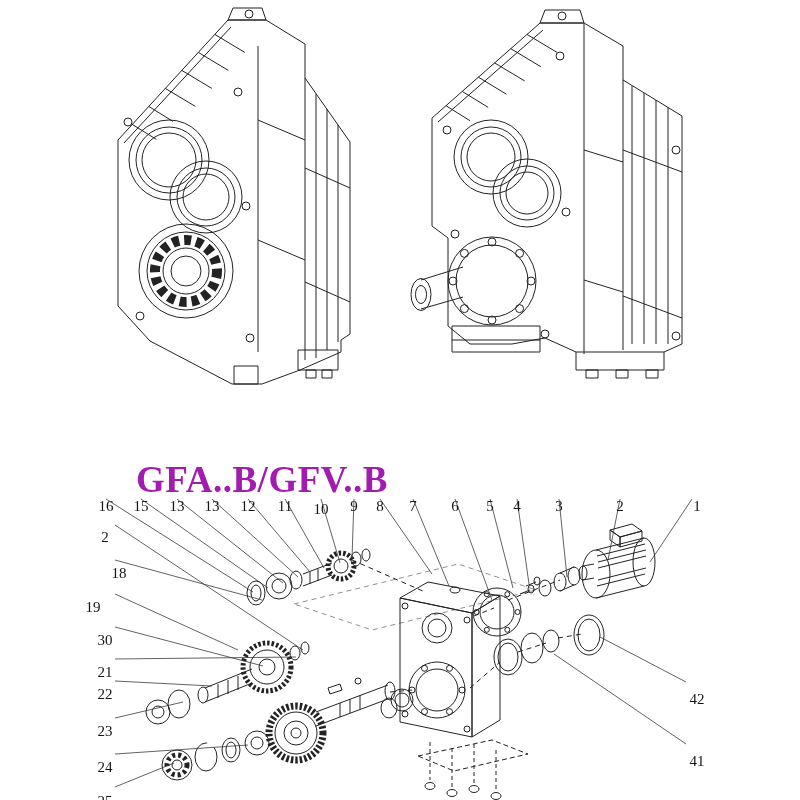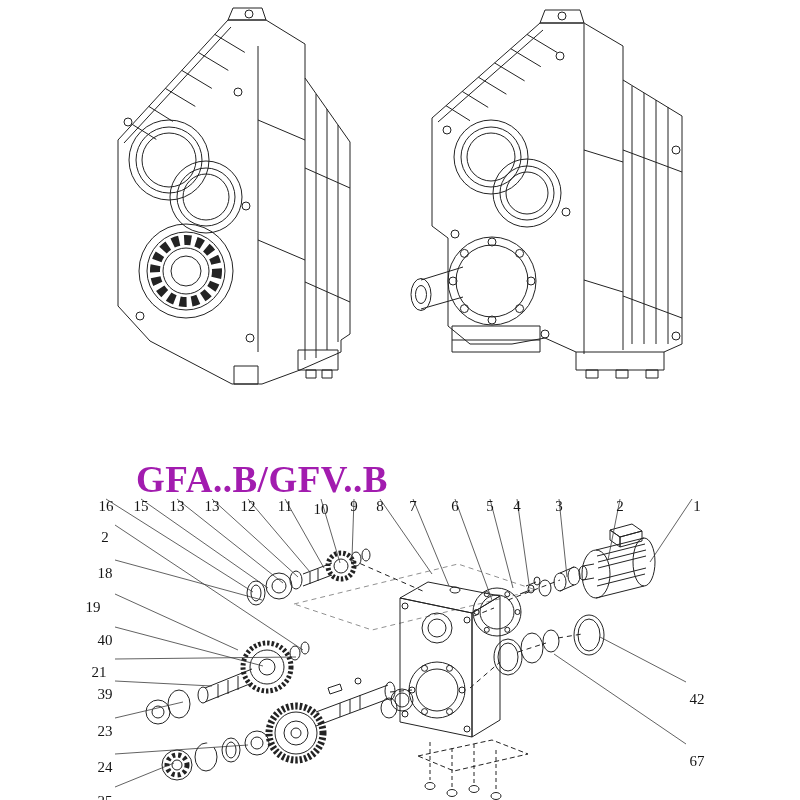--- a/index.html
+++ b/index.html
@@ -318,25 +318,25 @@
   <span class="pnum" style="left:380px;top:491px">8</span>
   <span class="pnum" style="left:413px;top:491px">7</span>
   <span class="pnum" style="left:455px;top:491px">6</span>
   <span class="pnum" style="left:490px;top:491px">5</span>
   <span class="pnum" style="left:517px;top:491px">4</span>
   <span class="pnum" style="left:559px;top:491px">3</span>
   <span class="pnum" style="left:620px;top:491px">2</span>
   <span class="pnum" style="left:697px;top:491px">1</span>
 
   <span class="pnum" style="left:105px;top:522px">2</span>
-  <span class="pnum" style="left:105px;top:558px">18</span>
+  <span class="pnum" style="left:119px;top:558px">18</span>
   <span class="pnum" style="left:93px;top:592px">19</span>
-  <span class="pnum" style="left:105px;top:625px">40</span>
-  <span class="pnum" style="left:99px;top:657px">21</span>
-  <span class="pnum" style="left:105px;top:679px">39</span>
+  <span class="pnum" style="left:105px;top:625px">30</span>
+  <span class="pnum" style="left:105px;top:657px">21</span>
+  <span class="pnum" style="left:105px;top:679px">22</span>
   <span class="pnum" style="left:105px;top:716px">23</span>
   <span class="pnum" style="left:105px;top:752px">24</span>
   <span class="pnum" style="left:105px;top:786px">25</span>
 
   <span class="pnum" style="left:697px;top:684px">42</span>
-  <span class="pnum" style="left:697px;top:746px">67</span>
+  <span class="pnum" style="left:697px;top:746px">41</span>
 
 </div>
 
 </body></html>

